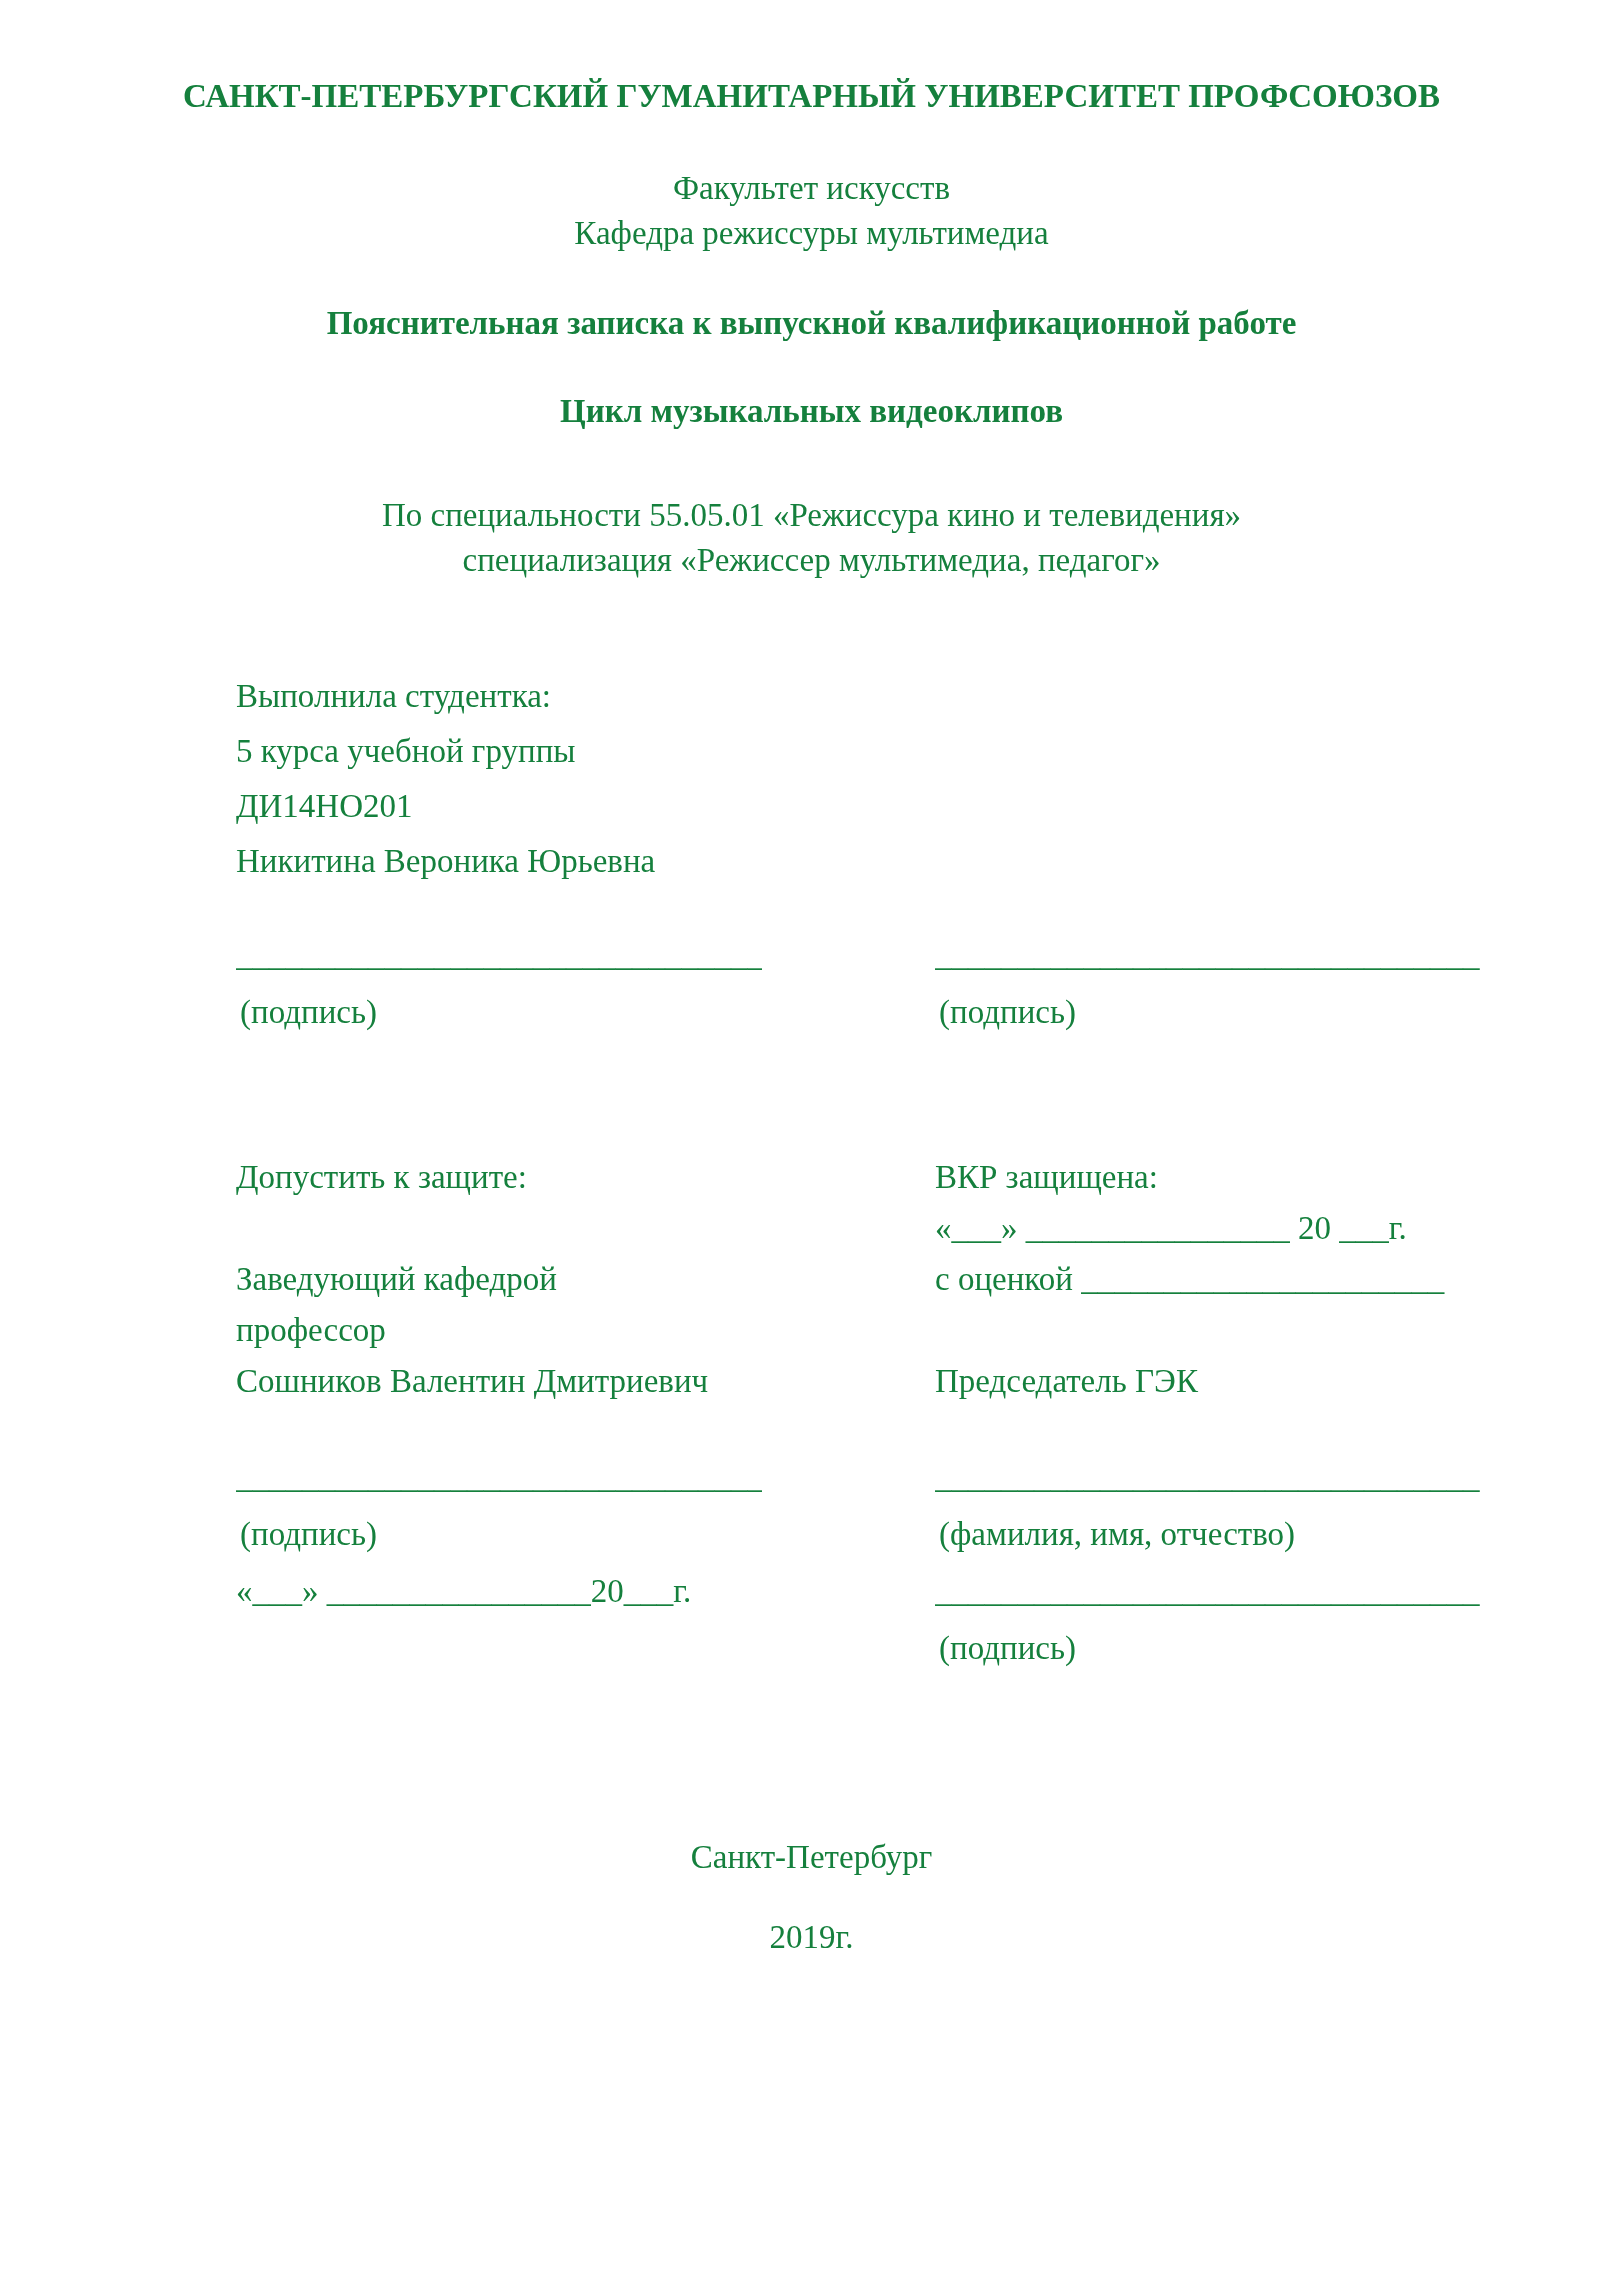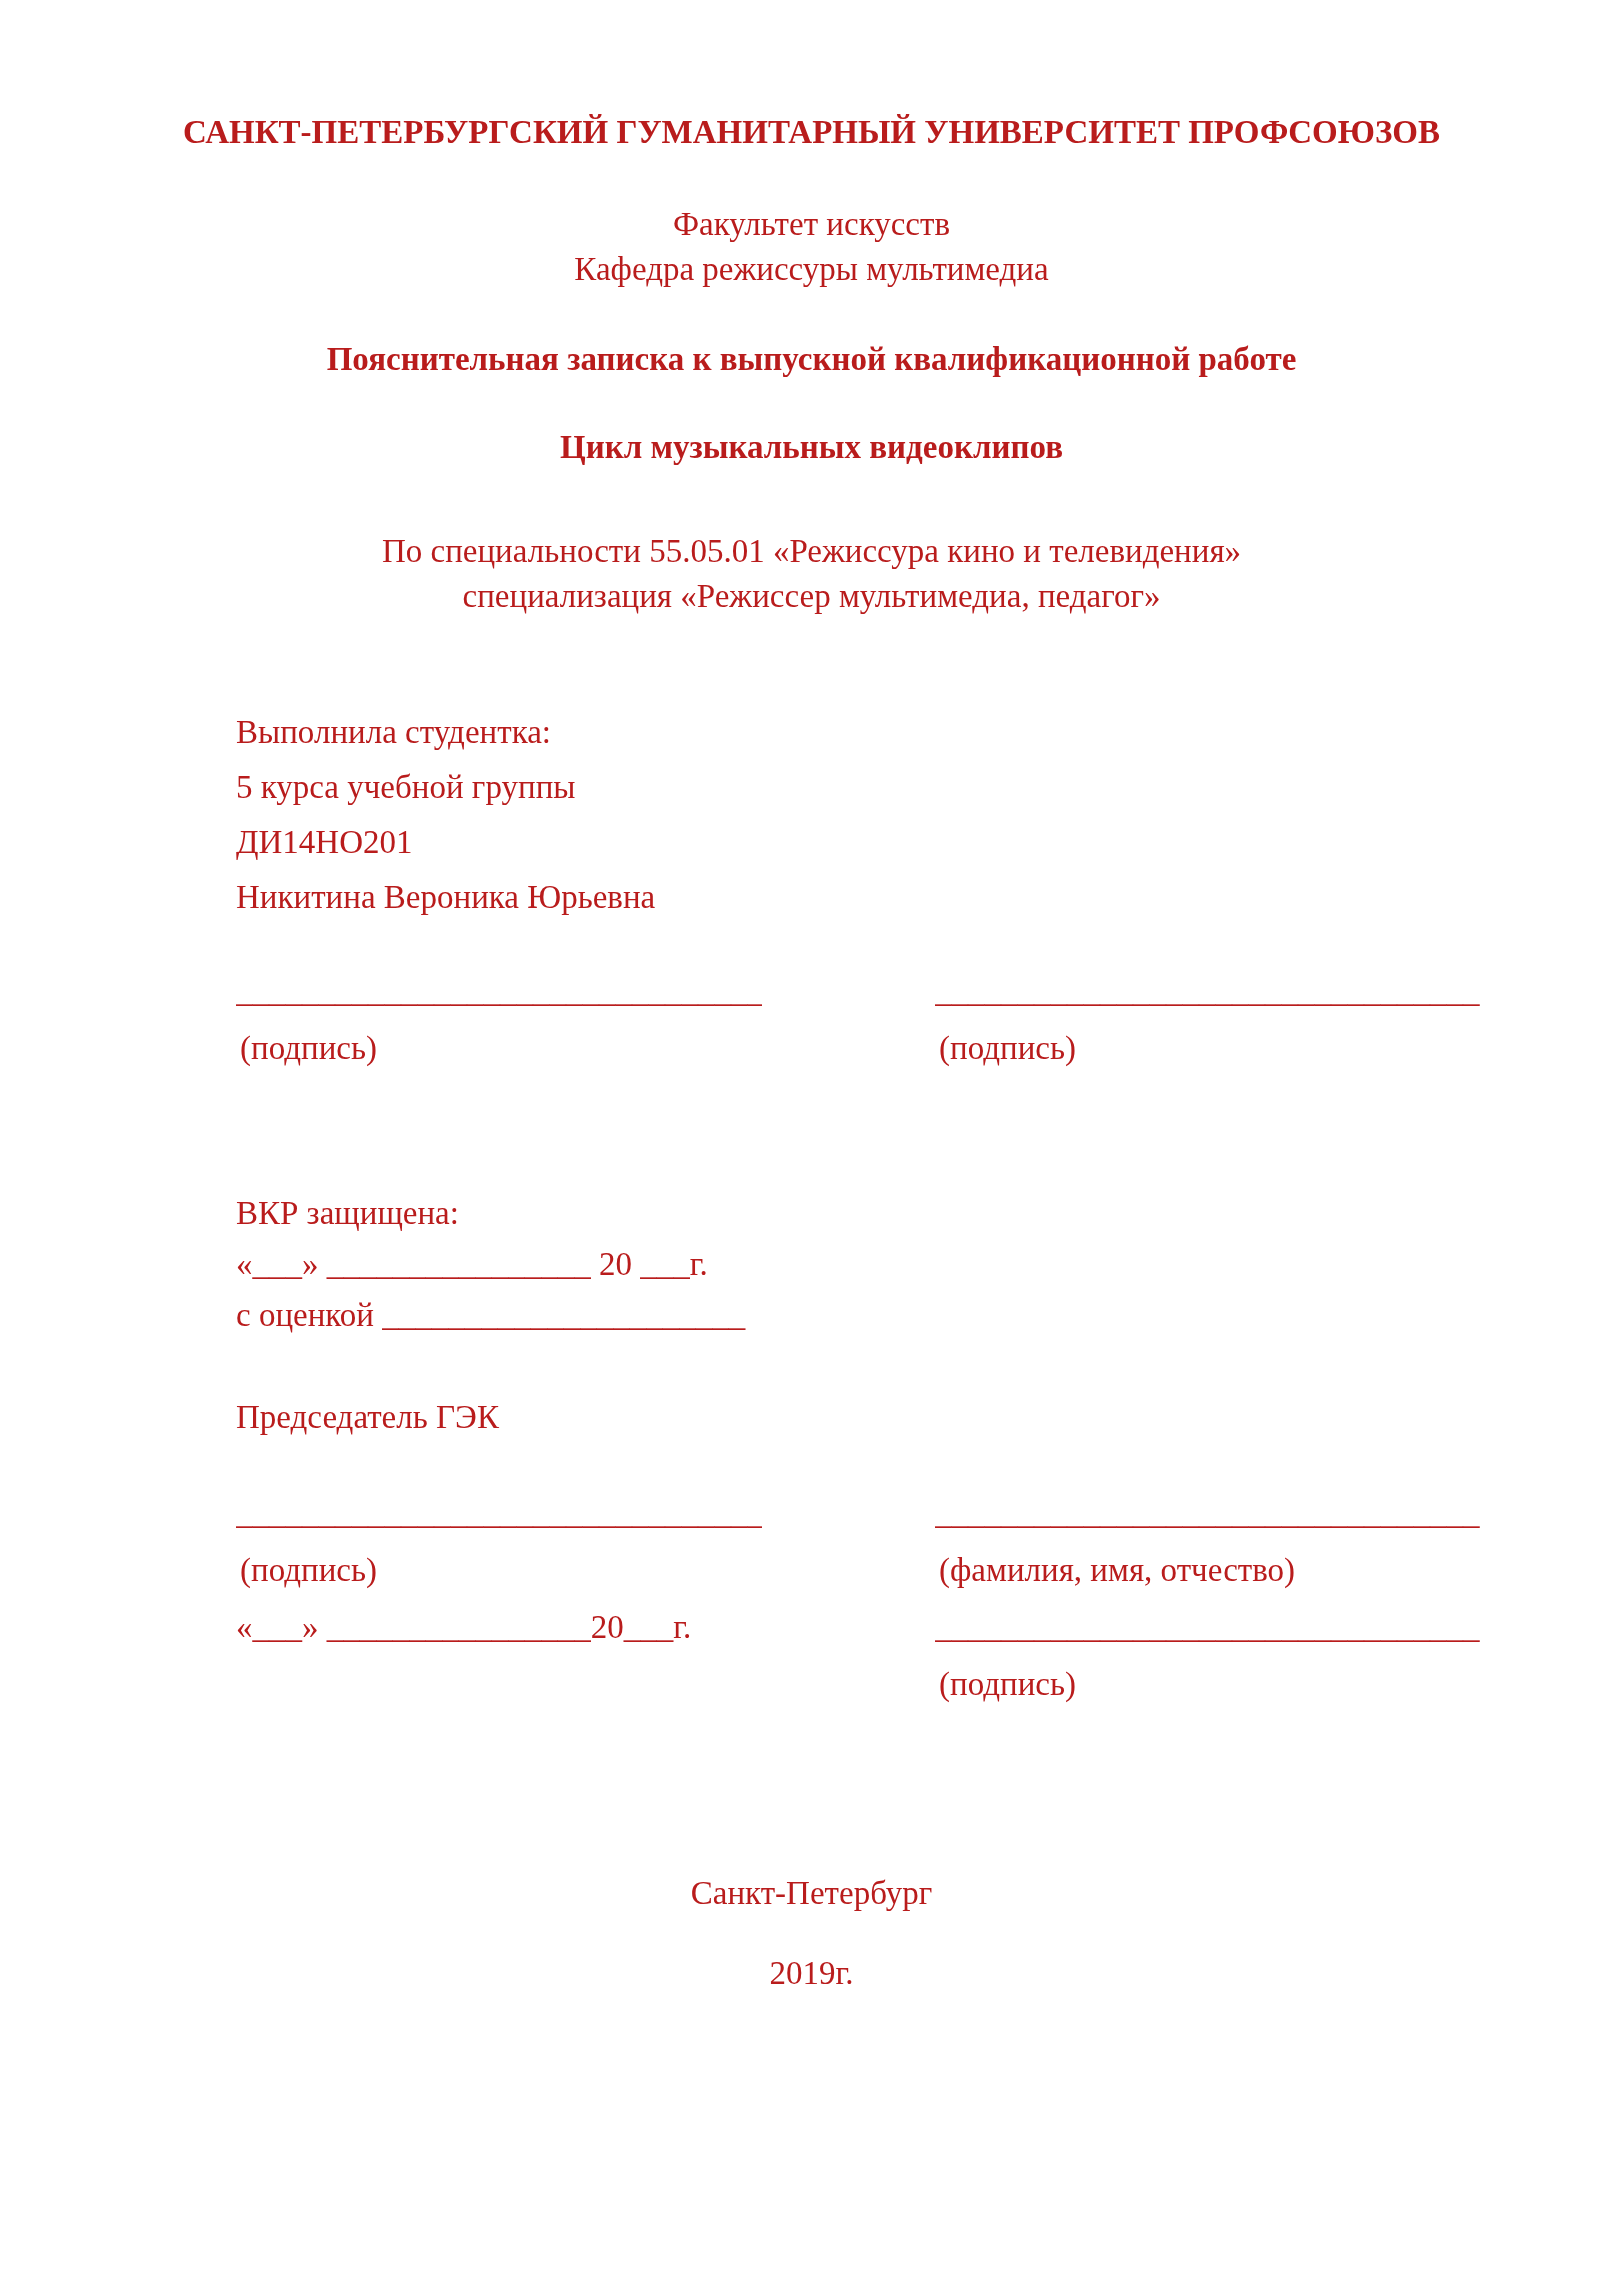--- a/index.html
+++ b/index.html
@@ -1,23 +1,23 @@
 <!DOCTYPE html>
 <html style="font-size:12.6px"><head>
 <meta charset="utf-8">
 <style>
   html, body { margin: 0; padding: 0; background: #ffffff; }
   .page {
     position: relative;
     width: 1623px;
     height: 2240px;
     box-sizing: border-box;
-    padding-top: 110px;
+    padding-top: 74px;
     background: #ffffff;
-    color: #b91c1c;
+    color: #15803d;
     font-family: "Liberation Serif", serif;
     font-size: 33px;
     overflow: hidden;
   }
   .center { text-align: center; line-height: 45px; margin: 0; padding: 0 118px; }
   .bold { font-weight: bold; }
   .mt-faculty { margin-top: 47px; }
   .mt-doctype { margin-top: 45px; font-weight: bold; }
   .mt-title { margin-top: 43px; }
   .mt-specialty { margin-top: 59px; }
@@ -75,20 +75,27 @@
       <p class="sigline">________________________________</p>
       <p class="caption">(подпись)</p>
     </div>
     <div class="sigblock-r">
       <p class="sigline">_________________________________</p>
       <p class="caption">(подпись)</p>
     </div>
   </div>
 
   <div class="cols approval">
+    <div class="col-l">
+      <p>Допустить к защите:</p>
+      <p></p>
+      <p>Заведующий кафедрой</p>
+      <p>профессор</p>
+      <p>Сошников Валентин Дмитриевич</p>
+    </div>
     <div class="col-r">
       <p>ВКР защищена:</p>
       <p>«___» ________________ 20 ___г.</p>
       <p>с оценкой ______________________</p>
       <p></p>
       <p>Председатель ГЭК</p>
     </div>
   </div>
 
   <div class="sigrow bottom">

